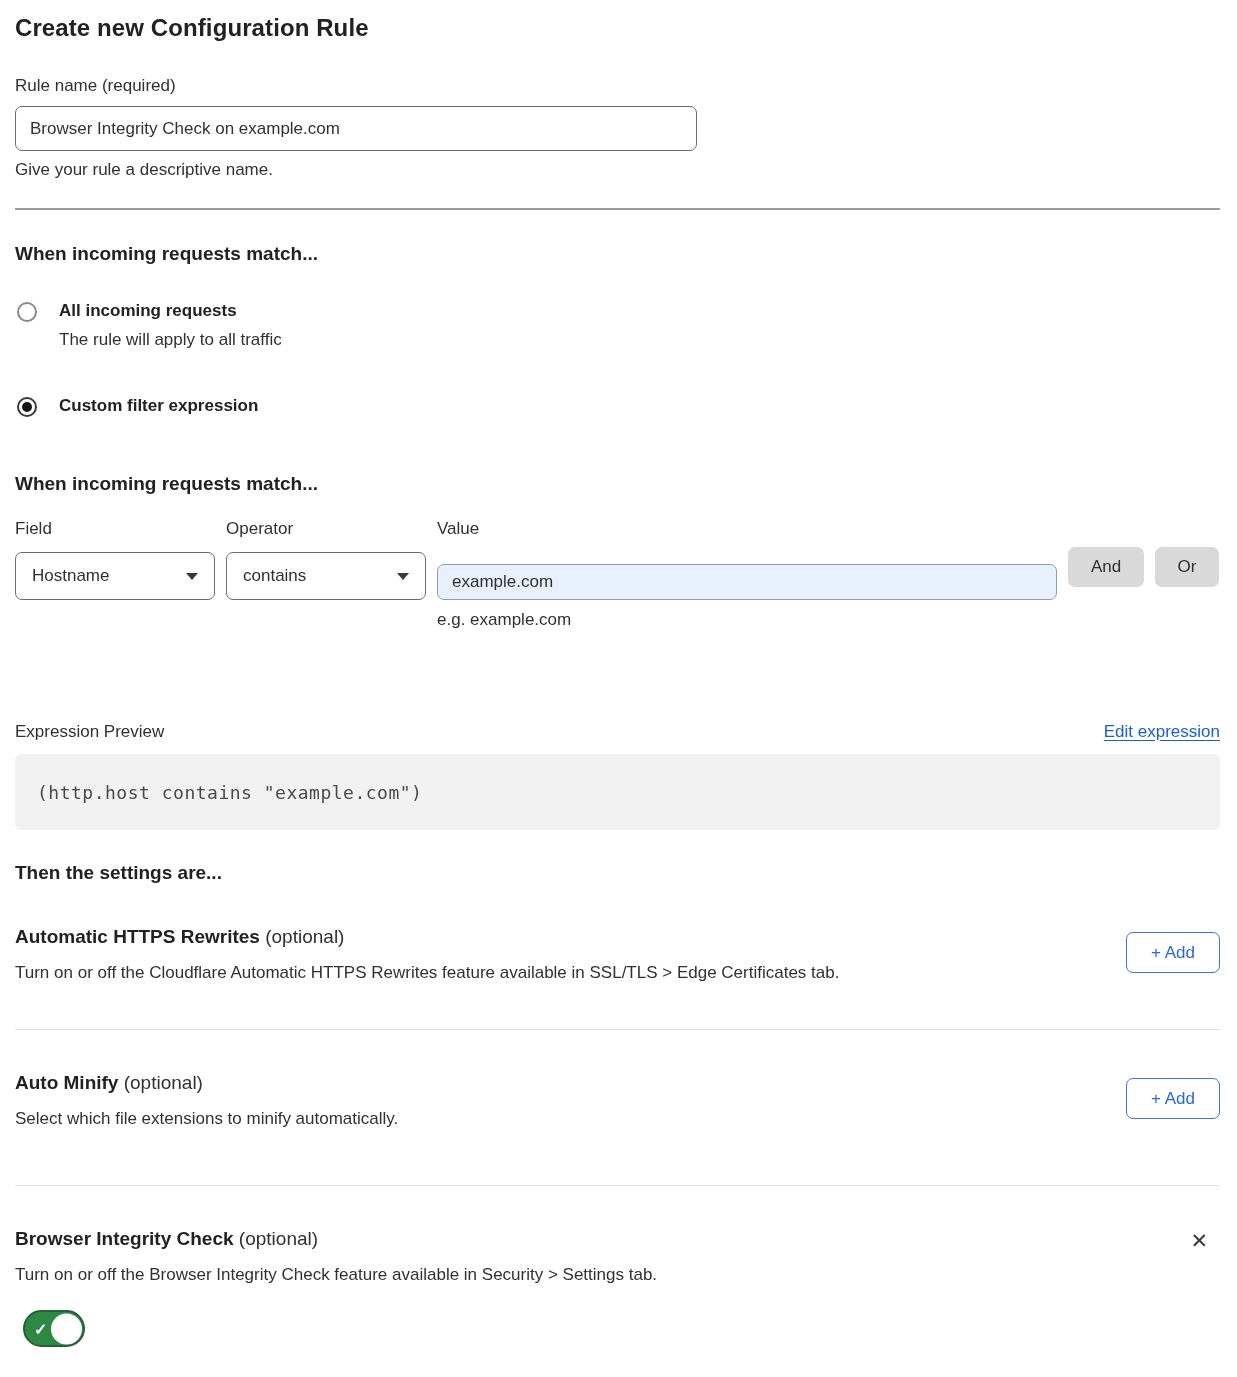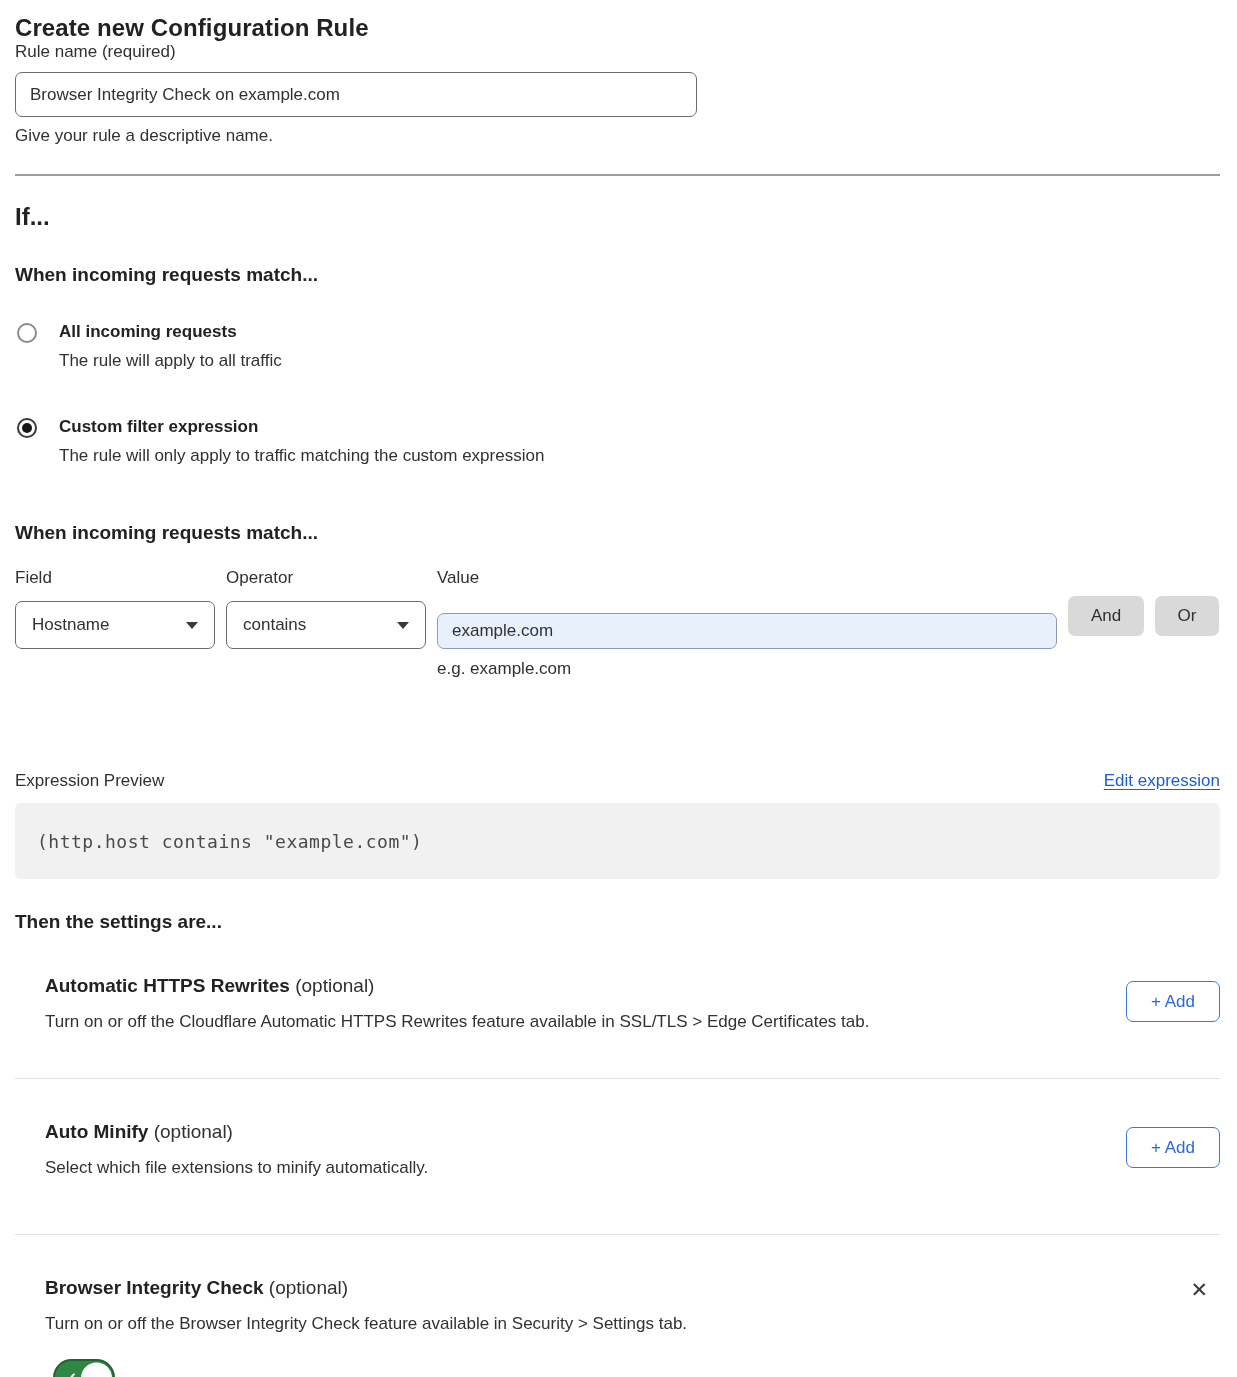--- a/index.html
+++ b/index.html
@@ -13,21 +13,21 @@
   .page { padding: 14px 17px 30px 15px; }
 
   .page-title {
     font-size: 24px;
     font-weight: 700;
     color: #222222;
     letter-spacing: 0.1px;
   }
 
   
-  .field-label { font-size: 17px; color: #313131; }
+  .field-label { font-size: 17px; color: #313131; margin-top: 34px; }
   .rule-name-input {
     display: block;
     margin-top: 10px;
     width: 682px;
     height: 45px;
     border: 1px solid #6b6b6b;
     border-radius: 7px;
     padding: 0 14px;
     font-family: "Liberation Sans", sans-serif;
     font-size: 17px;
@@ -164,21 +164,20 @@
     letter-spacing: 0.5px;
   }
 
   
   .settings-heading { margin-top: 32px; }
   .setting-item {
     display: flex;
     justify-content: space-between;
     align-items: flex-start;
     margin-top: 42px;
-    margin-left: 30px;
   }
   .setting-title { font-size: 19px; color: #222222; }
   .setting-title b { font-weight: 700; }
   .setting-optional { font-weight: 400; color: #313131; }
   .setting-desc { font-size: 17px; color: #313131; margin-top: 15px; }
   .add-btn {
     flex: 0 0 auto;
     width: 94px;
     height: 41px;
     background: #ffffff;
@@ -238,36 +237,34 @@
 <div class="page">
 
   <h1 class="page-title">Create new Configuration Rule</h1>
 
   <div class="field-label">Rule name (required)</div>
   <input class="rule-name-input" type="text" value="Browser Integrity Check on example.com" style="">
   <div class="help-text">Give your rule a descriptive name.</div>
 
   <hr class="divider-strong">
 
-  <h2 class="h1 if-heading">If...</h2>
   <h3 class="h2 match-heading">When incoming requests match...</h3>
 
   <div class="radio-option">
     <span class="radio-circle"></span>
     <span class="radio-texts">
       <span class="radio-label" style="display:block">All incoming requests</span>
       <span class="radio-desc" style="display:block">The rule will apply to all traffic</span>
     </span>
   </div>
 
   <div class="radio-option">
     <span class="radio-circle selected"></span>
     <span class="radio-texts">
       <span class="radio-label" style="display:block">Custom filter expression</span>
-      <span class="radio-desc" style="display:block">The rule will only apply to traffic matching the custom expression</span>
     </span>
   </div>
 
   <h3 class="h2 builder-heading">When incoming requests match...</h3>
 
   <div class="builder-grid">
     <div class="col-label">Field</div>
     <div class="col-label">Operator</div>
     <div class="col-label">Value</div>
     <div></div>

